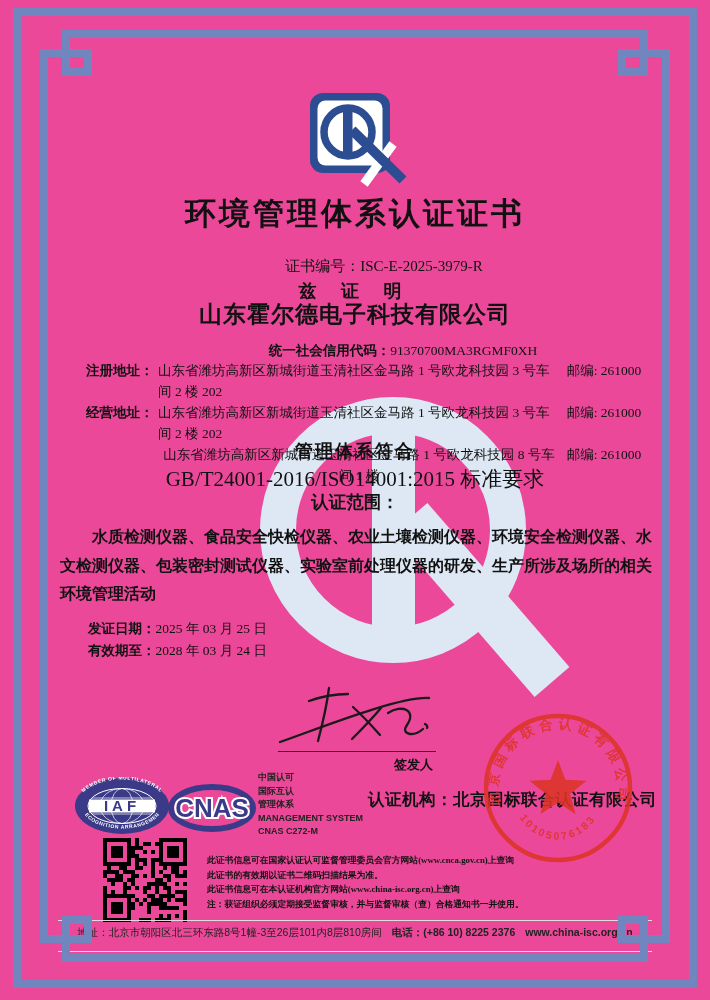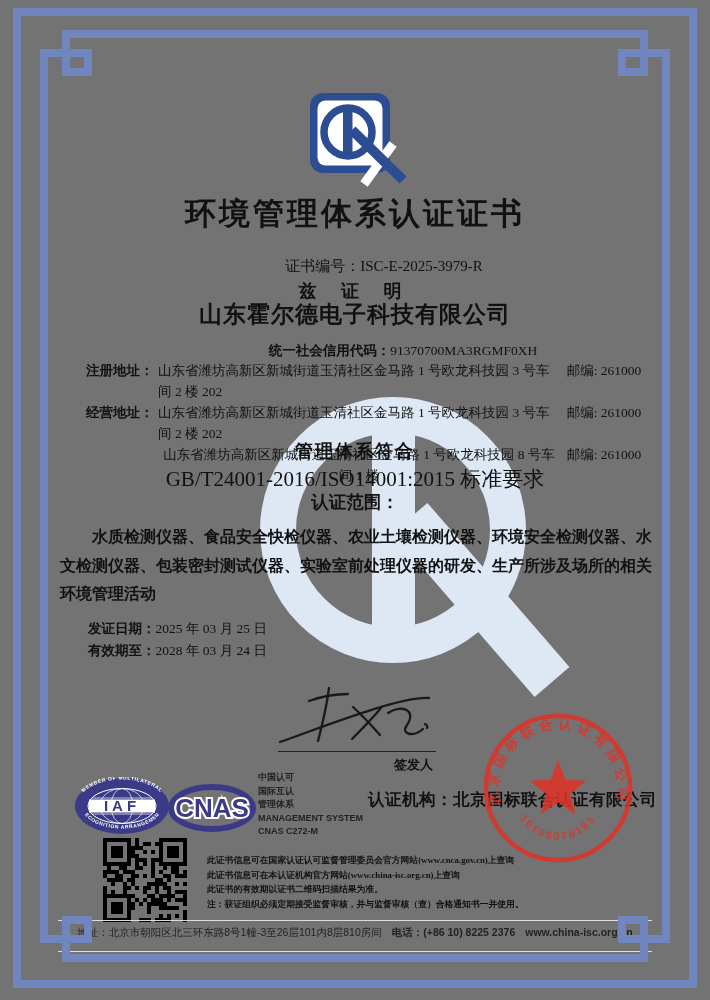--- a/index.html
+++ b/index.html
@@ -1,16 +1,16 @@
 <!DOCTYPE html>
 <html><head>
 <meta charset="utf-8">
 <style>
   html,body{margin:0;padding:0;background:#e8e8e8;}
-  .page{position:relative;width:710px;height:1000px;background:#737373;margin:0 auto;
+  .page{position:relative;width:710px;height:1000px;background:#ec4899;margin:0 auto;
         font-family:"Liberation Serif","DejaVu Serif",serif;color:#111;overflow:hidden;}
   .abs{position:absolute;}
   .ctr{left:0;width:710px;text-align:center;}
   svg{display:block;}
 
   .title{top:193px;font-size:31px;font-weight:bold;letter-spacing:3px;}
   .certno{top:257px;font-size:15px;margin-left:29px;}
   .certno .val{font-family:"Liberation Serif",serif;}
   .hereby{top:279px;font-size:18px;font-weight:bold;letter-spacing:10px;}
   .company{top:299px;font-size:23px;font-weight:bold;letter-spacing:1px;}
@@ -428,22 +428,22 @@
       <rect x="44" y="80" width="4" height="4" fill="#000"></rect>
       <rect x="52" y="80" width="4" height="4" fill="#000"></rect>
       <rect x="56" y="80" width="4" height="4" fill="#000"></rect>
       <rect x="60" y="80" width="4" height="4" fill="#000"></rect>
       <rect x="64" y="80" width="4" height="4" fill="#000"></rect>
       <rect x="80" y="80" width="4" height="4" fill="#000"></rect>
     </svg>
 
   <div class="abs notes" style="z-index:2;">
     <div>此证书信息可在国家认证认可监督管理委员会官方网站(www.cnca.gov.cn)上查询</div>
+    <div>此证书的有效期以证书二维码扫描结果为准。</div>
     <div>此证书信息可在本认证机构官方网站(www.china-isc.org.cn)上查询</div>
-    <div>此证书的有效期以证书二维码扫描结果为准。</div>
     <div>注：获证组织必须定期接受监督审核，并与监督审核（查）合格通知书一并使用。</div>
   </div>
 
   <div class="abs hairline" style="top:920px;z-index:2;"></div>
   <div class="abs footer" style="z-index:2;">
     <span>地址：</span><span>北京市朝阳区北三环东路8号1幢-3至26层101内8层810房间</span><span class="sp"></span><span class="b">电话：</span><span class="b">(+86 10) 8225 2376</span><span class="sp"></span><span class="b">www.china-isc.org.cn</span>
   </div>
   <div class="abs hairline" style="top:951px;z-index:2;"></div>
 
 </div>

